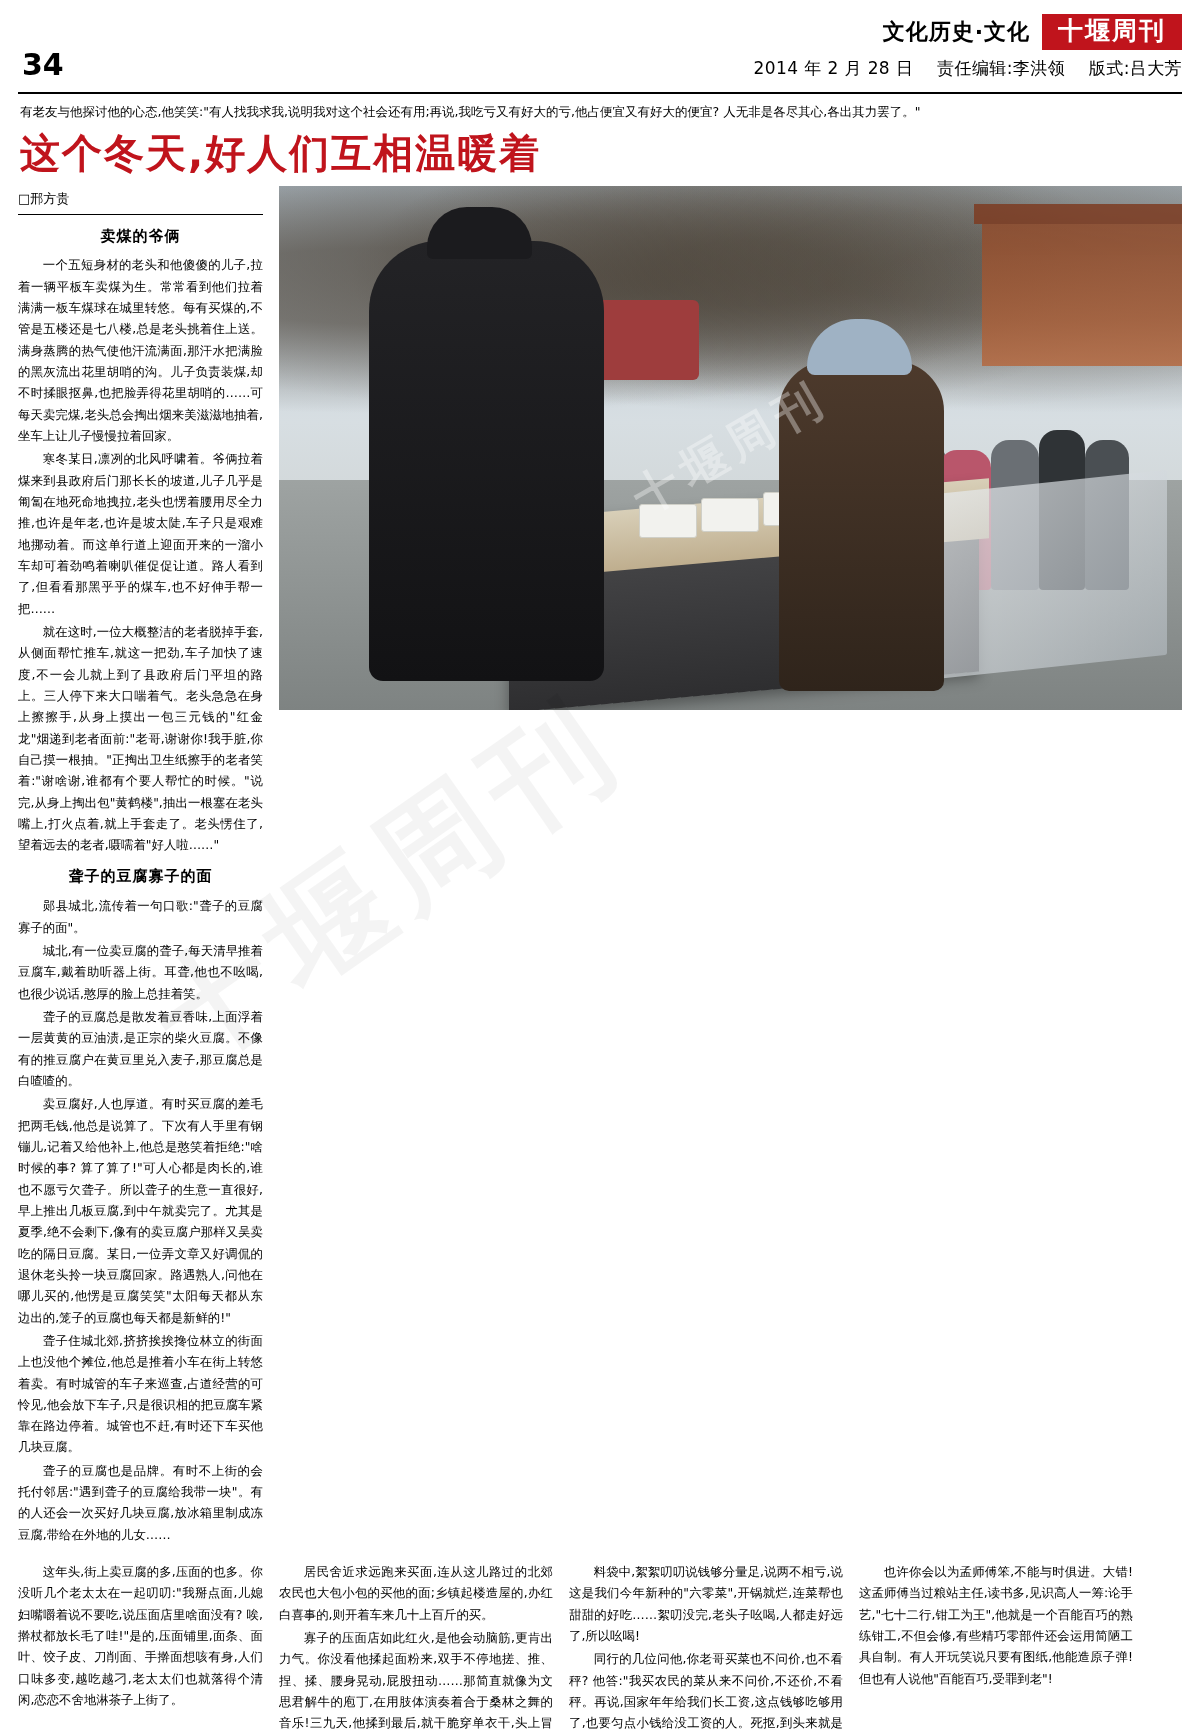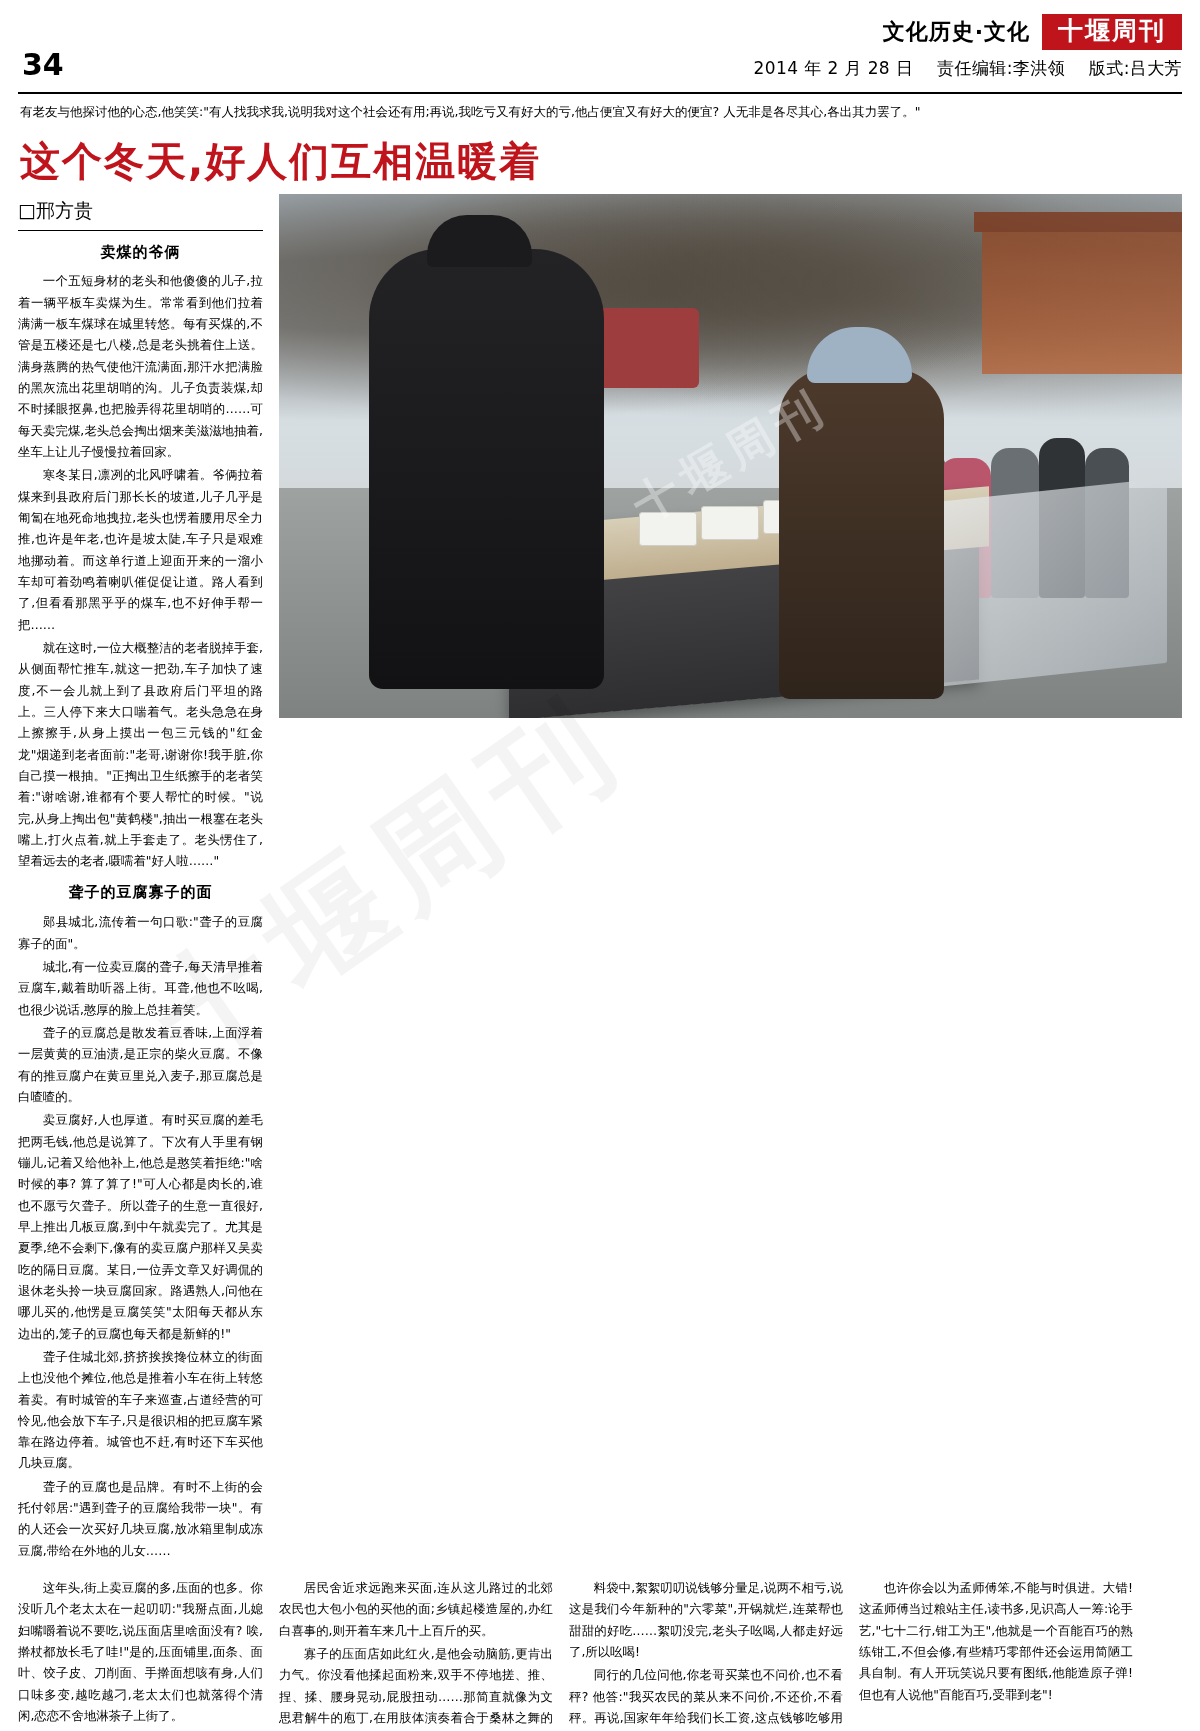--- a/index.html
+++ b/index.html
@@ -39,27 +39,27 @@
   .mh-row2 span { margin-left:18px; }
   .rule-thick { border-top:2px solid #000; margin-top:6px; }
 
   
   .kicker {
     font-size:12.5px; line-height:1.6; padding:8px 2px 2px 2px;
     text-align:justify;
   }
   .headline {
     color:#c0141c; font-size:40px; font-weight:bold; letter-spacing:2px;
-    padding:6px 2px 10px 2px; line-height:1.15;margin-top:8px;
+    padding:6px 2px 10px 2px; line-height:1.15;
   }
 
   
   .topblock { display:flex; gap:16px; }
   .col-narrow { width:245px; }
-  .byline { font-size:19px; padding:4px 0 6px 0; }
+  .byline { font-size:13px; padding:4px 0 6px 0; }
   .rule-under-byline { border-top:1.6px solid #000; margin-bottom:8px; }
 
   .body-text {
     font-size:12.4px; line-height:1.72; text-align:justify;
     text-justify:inter-ideograph;
   }
   .body-text p { margin:0 0 2px 0; text-indent:2em; }
   .sub-h {
     text-align:center; font-weight:bold; font-size:15px;
     margin:9px 0 5px 0; letter-spacing:1px; text-indent:0;

